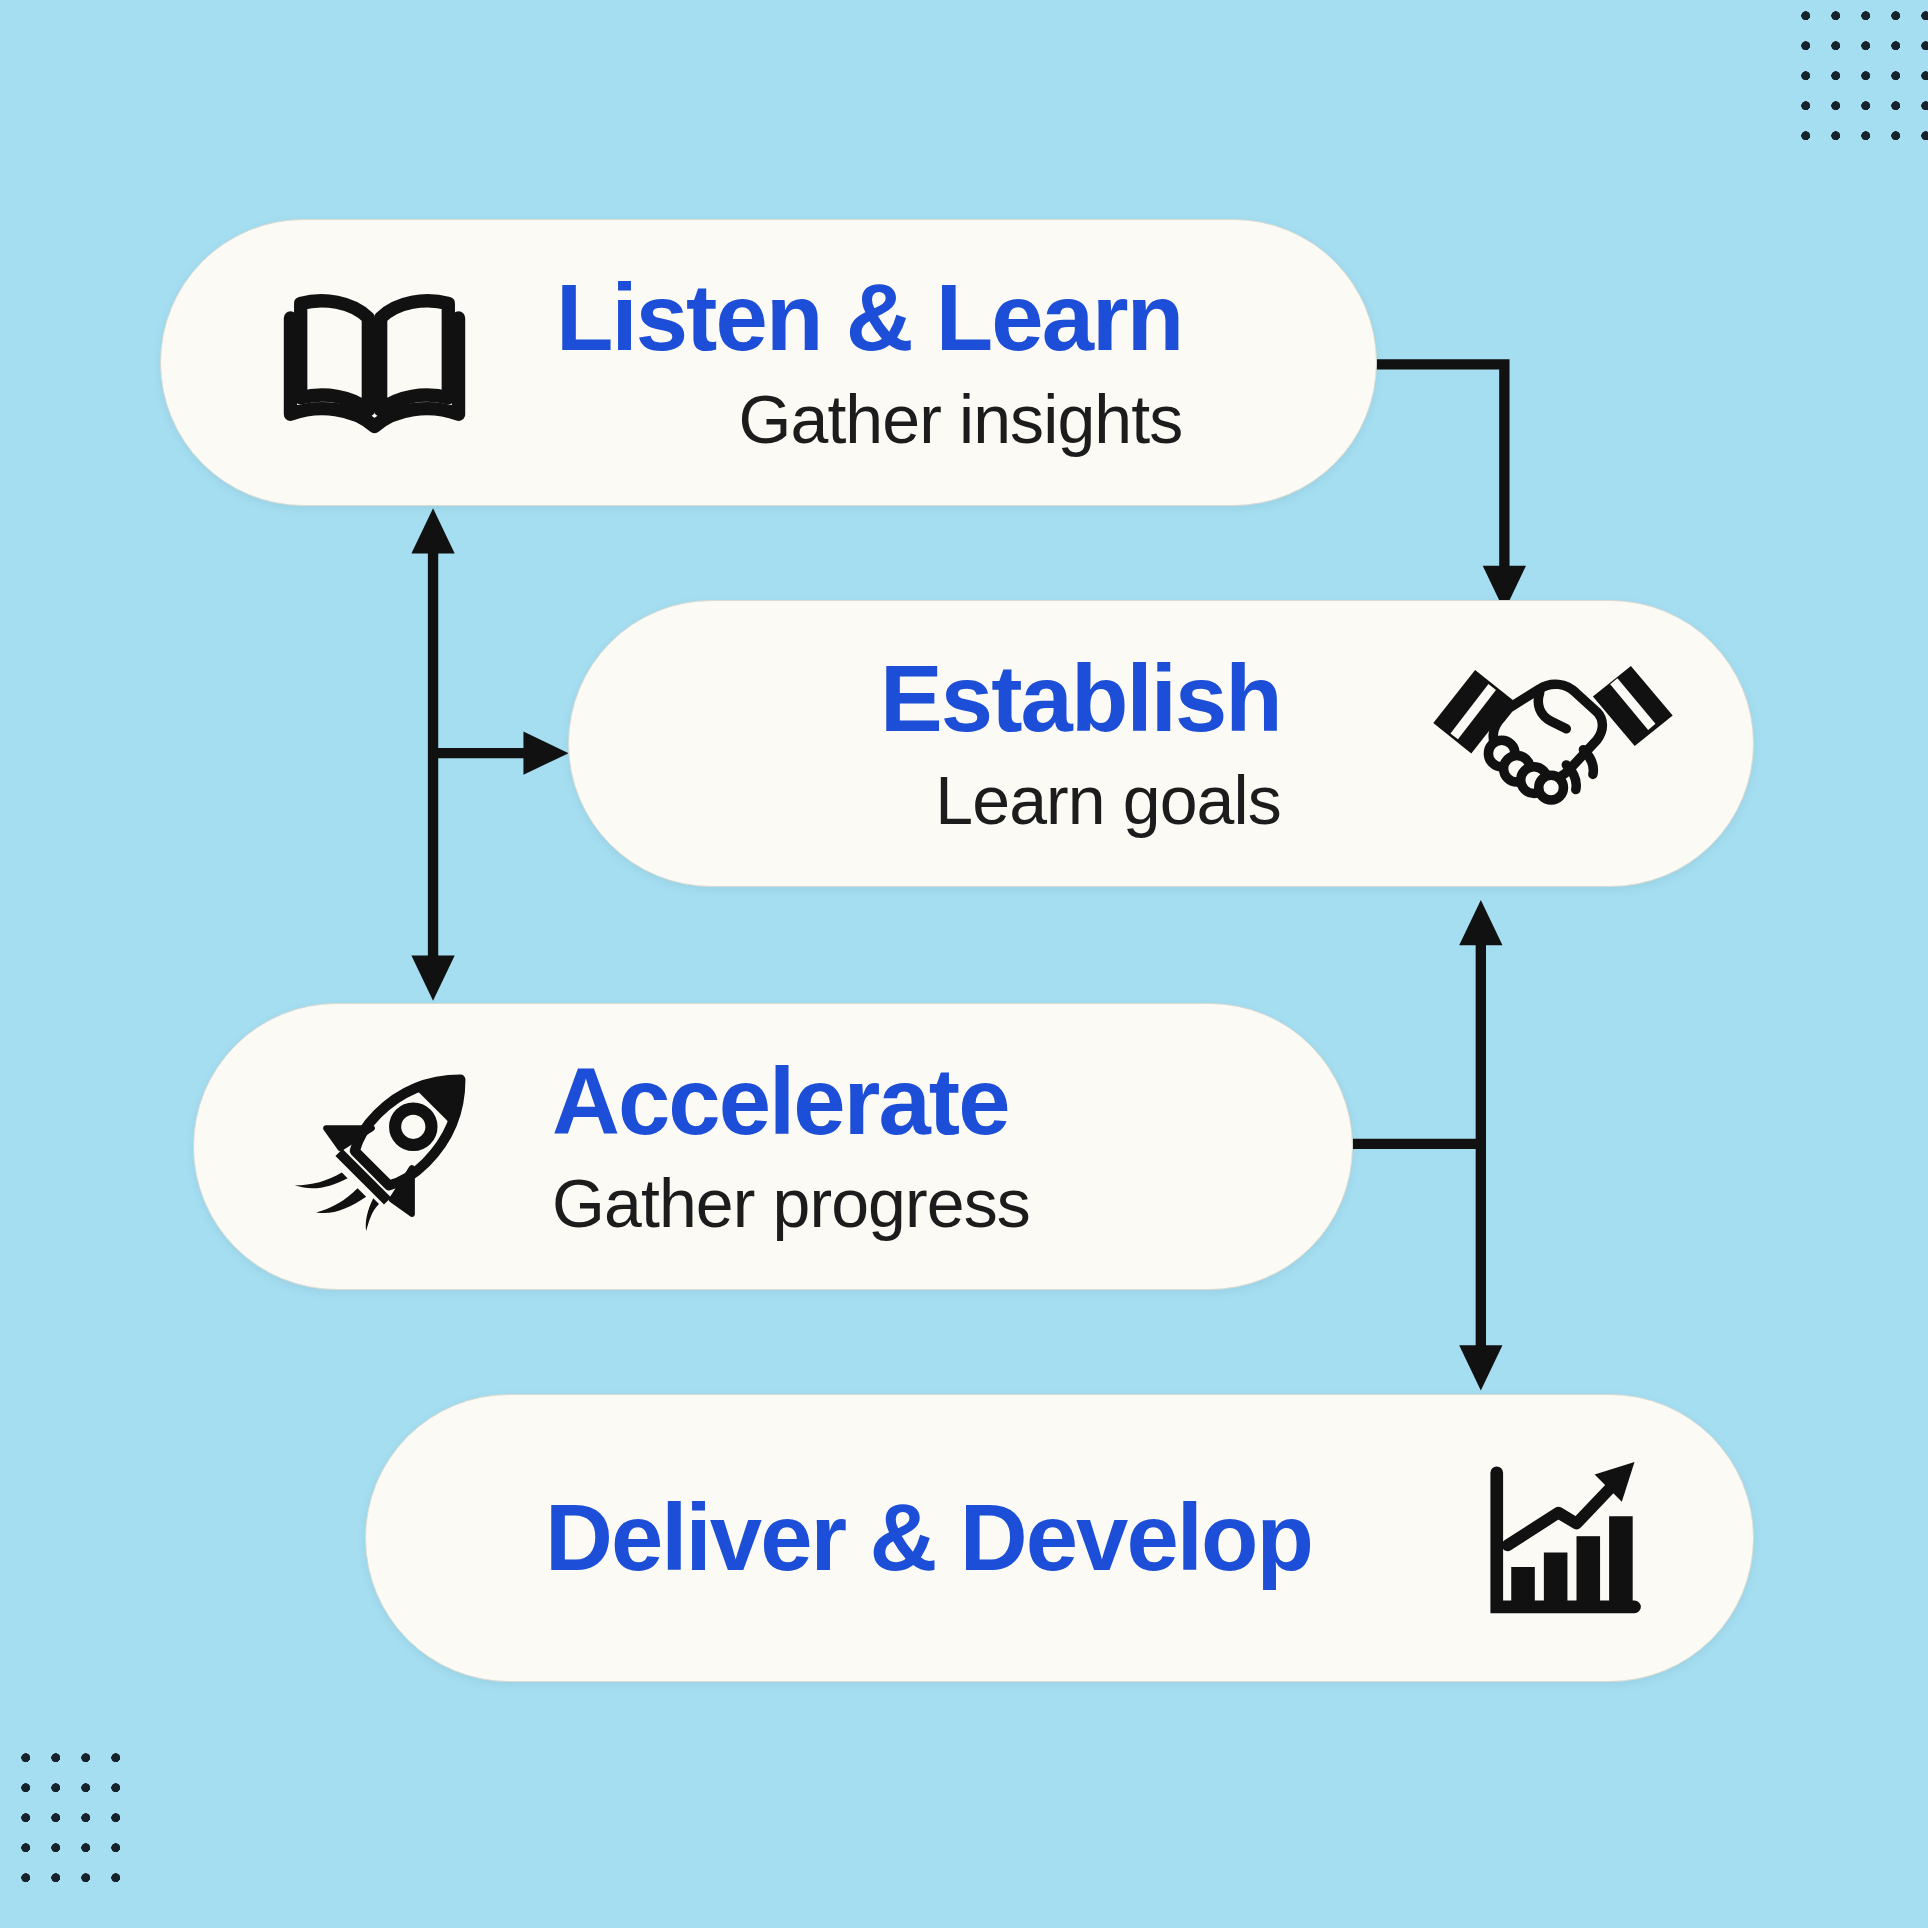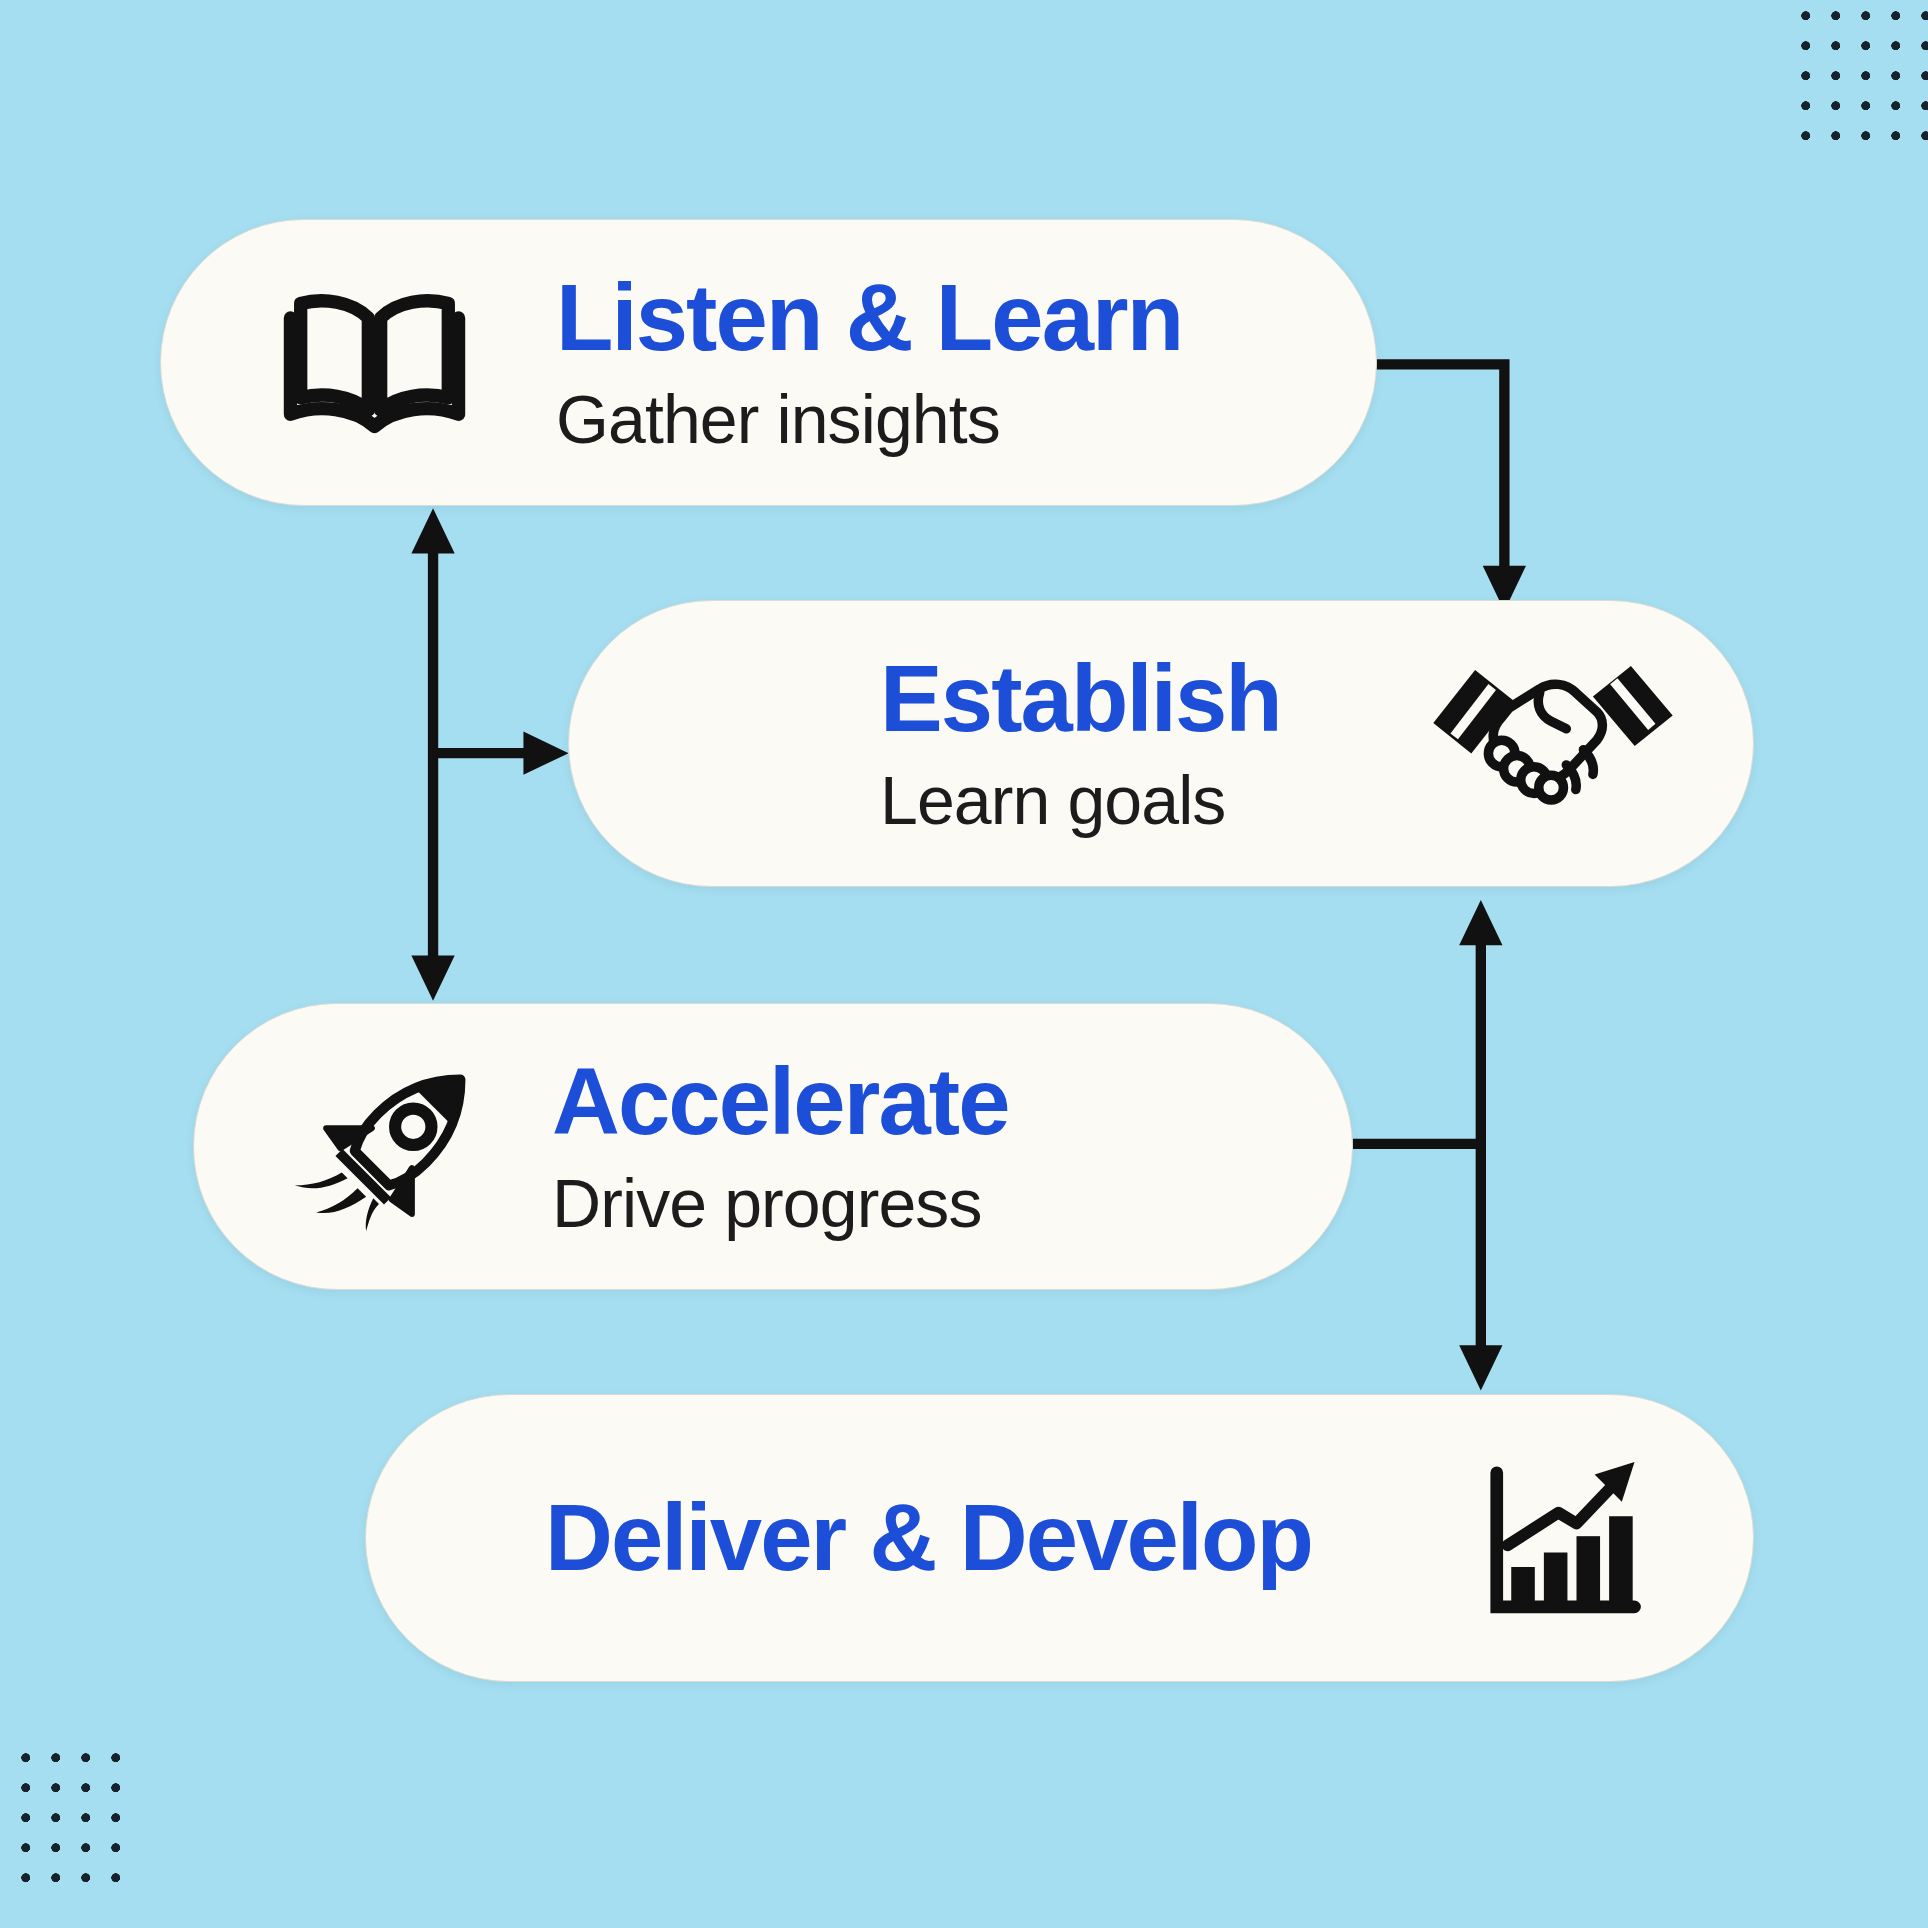--- a/index.html
+++ b/index.html
@@ -24,21 +24,21 @@
     top:50%;
     transform:translateY(-50%);
     display:flex;flex-direction:column;
   }
   .step .title{
     font-size:94px;font-weight:700;color:#1d4ed8;
     letter-spacing:-1.9px;line-height:1.05;white-space:nowrap;
   }
   .step .subtitle{
     font-size:68px;font-weight:400;color:#1c1c1c;
-    letter-spacing:-0.9px;line-height:1.1;margin-top:15px;white-space:nowrap;
+    letter-spacing:-0.9px;line-height:1.1;margin-top:15px;white-space:nowrap;text-align:right;
   }
   .step .icon{position:absolute;top:50%;transform:translateY(-50%);}
 
   .step-1{left:160px;top:219px;width:1217px;height:287px;}
   .step-1 .icon{left:111px;width:205px;height:162px;}
   .step-1 .text{left:395px;}
 
   .step-2{left:568px;top:600px;width:1186px;height:287px;}
   .step-2 .icon{right:66px;width:268px;height:171px;}
   .step-2 .text{left:311px;}
@@ -138,21 +138,21 @@
         <path d="M36,50 L20,66 L32,68 Z" fill="#111111" stroke="#111111" stroke-width="3" stroke-linejoin="round"></path>
         <path d="M64,50 L80,66 L68,68 Z" fill="#111111" stroke="#111111" stroke-width="3" stroke-linejoin="round"></path>
         <line x1="33" y1="70" x2="67" y2="70" stroke="#111111" stroke-width="5"></line>
         <path d="M41,76 C39,84 35,91 29,97 C37,93 42,86 45,76 Z" fill="#111111"></path>
         <path d="M52,76 C52,85 50,92 46,99 C53,94 56,86 58,76 Z" fill="#111111"></path>
         <path d="M61,74 C63,80 66,85 70,88 C66,81 65,78 65,74 Z" fill="#111111"></path>
       </g>
     </svg>
     <div class="text">
       <div class="title">Accelerate</div>
-      <div class="subtitle">Drive progress</div>
+      <div class="subtitle">Gather progress</div>
     </div>
   </div>
 
   <div class="step step-4">
     <div class="text">
       <div class="title">Deliver &amp; Develop</div>
     </div>
     <svg class="icon" viewBox="0 0 100 96" xmlns="http://www.w3.org/2000/svg">
       <path d="M14,12 L14,86 L90,86" fill="none" stroke="#111111" stroke-width="7" stroke-linecap="round"></path>
       <g fill="#111111">

